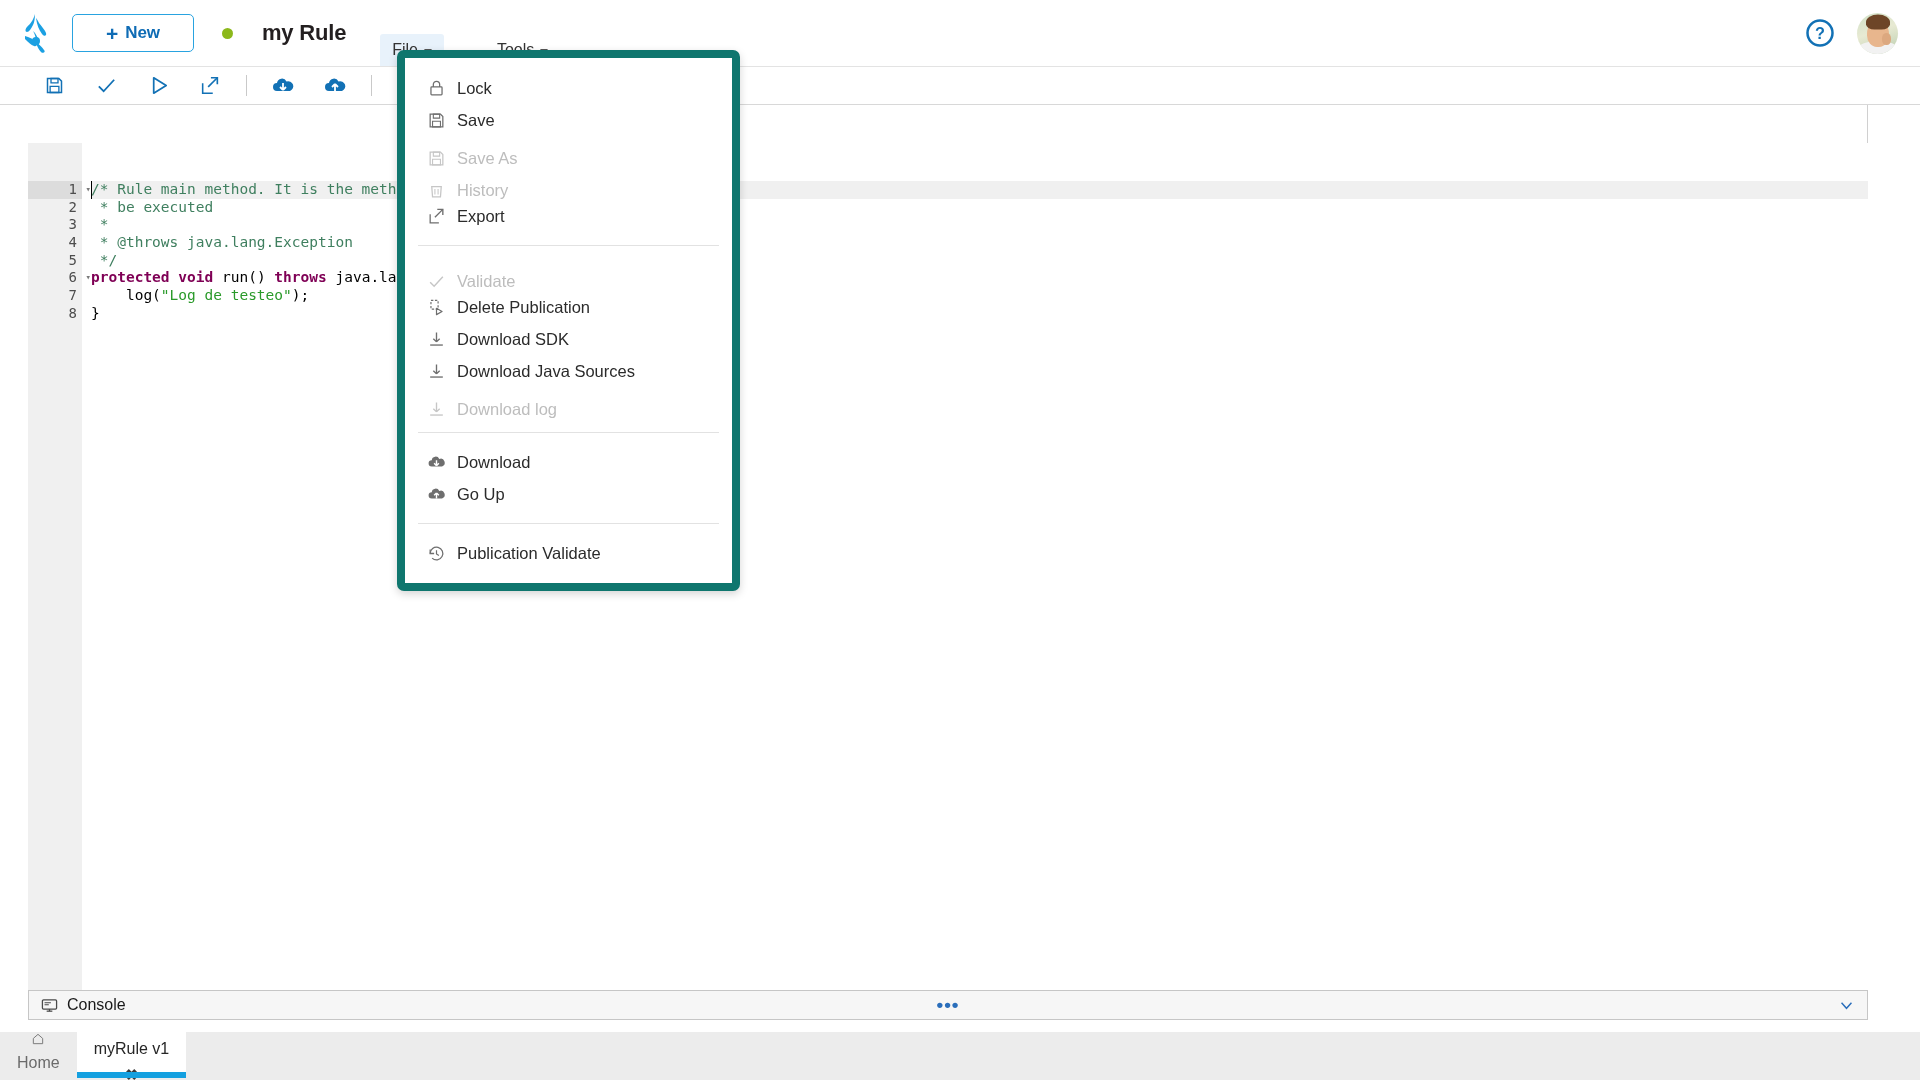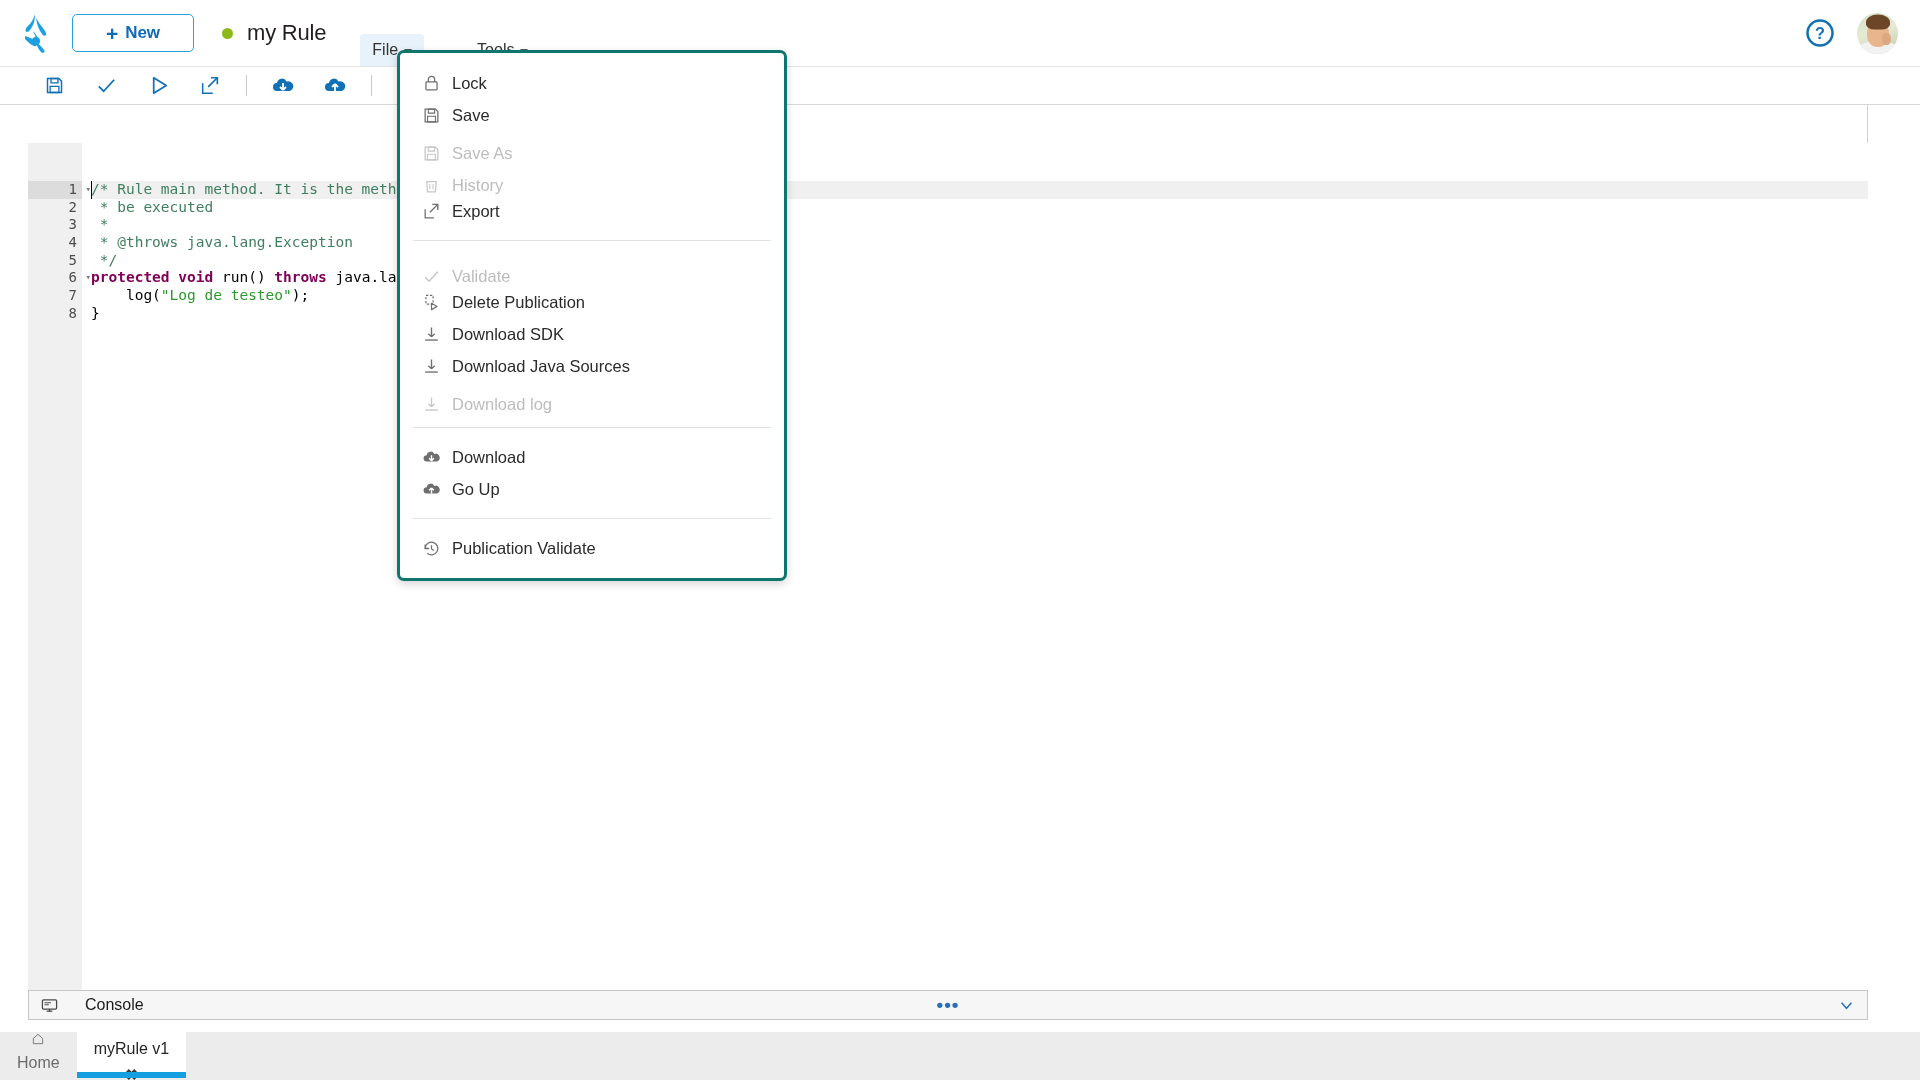--- a/index.html
+++ b/index.html
@@ -26,21 +26,21 @@
     color: #0f6cb5; font-size: 17px; font-weight: bold;
     display: flex; align-items: center; justify-content: center; gap: 7px;
     cursor: pointer;
   }
   .new-plus { font-size: 21px; font-weight: bold; line-height: 1; color: #0f6cb5; }
   .status-dot {
     width: 11px; height: 11px; border-radius: 50%; background: #8cb81b;
     margin-left: 28px; flex: 0 0 auto;
   }
   .rule-title {
-    margin-left: 14px; font-size: 22px; font-weight: normal; color: #231f20;
+    margin-left: 29px; font-size: 22px; font-weight: bold; color: #231f20;
     letter-spacing: -0.2px; white-space: nowrap; text-align: center;
   }
   .menubar { display: flex; align-items: flex-end; margin-left: 34px; height: 100%; gap: 41px; }
   .menu-btn {
     font-size: 16px; color: #333333; padding: 7px 12px 7px 12px;
     display: flex; align-items: center; gap: 6px; cursor: pointer;
     border-radius: 3px 3px 0 0;
   }
   .menu-btn.active { background: #e8f2fb; }
   .caret-down {
@@ -132,21 +132,21 @@
     background: #000;
   }
 
   
   .console-bar {
     position: absolute; left: 28px; top: 990px; width: 1840px; height: 30px;
     background: #f6f6f6; border: 1px solid #c6c6c6;
     display: flex; align-items: center; padding: 0 12px;
   }
   .console-label {
-    display: flex; align-items: center; gap: 27px; font-size: 16px; color: #1a1a1a;
+    display: flex; align-items: center; gap: 9px; font-size: 16px; color: #1a1a1a;
   }
   .console-dots {
     position: absolute; left: 50%; transform: translateX(-50%);
     color: #2a6ebb; font-size: 19px; letter-spacing: 1px; line-height: 0;
     font-weight: bold; cursor: pointer;
   }
   .console-chevron { margin-left: auto; cursor: pointer; }
 
   
   .tabstrip {
@@ -164,22 +164,22 @@
     background: #ffffff; color: #262626;
   }
   .tab.active::after {
     content: ""; position: absolute; left: 0; bottom: -6px;
     width: 100%; height: 6px; background: #14a0e0;
   }
   .tab-close { font-size: 15px; color: #3a3a3a; font-weight: bold; cursor: pointer; }
 
   
   .dropdown {
-    position: absolute; left: 397px; top: 50px; width: 390px;
-    background: #ffffff; border: 3px solid #0f766e; border-radius: 7px;
+    position: absolute; left: 397px; top: 50px; width: 343px;
+    background: #ffffff; border: 8px solid #0f766e; border-radius: 7px;
     box-shadow: 0 3px 9px rgba(0,0,0,0.17); z-index: 50; padding: 11px 0 11px 0;
   }
   .dd-item {
     height: 32px; display: flex; align-items: center; gap: 0;
     padding-left: 22px; font-size: 16.5px; color: #2b2b2b; cursor: pointer;
   }
   .dd-item.disabled { color: #bdbdbd; cursor: default; align-items: flex-end; }
   .dd-ico {
     width: 30px; display: flex; align-items: center; justify-content: flex-start;
     flex: 0 0 auto;

